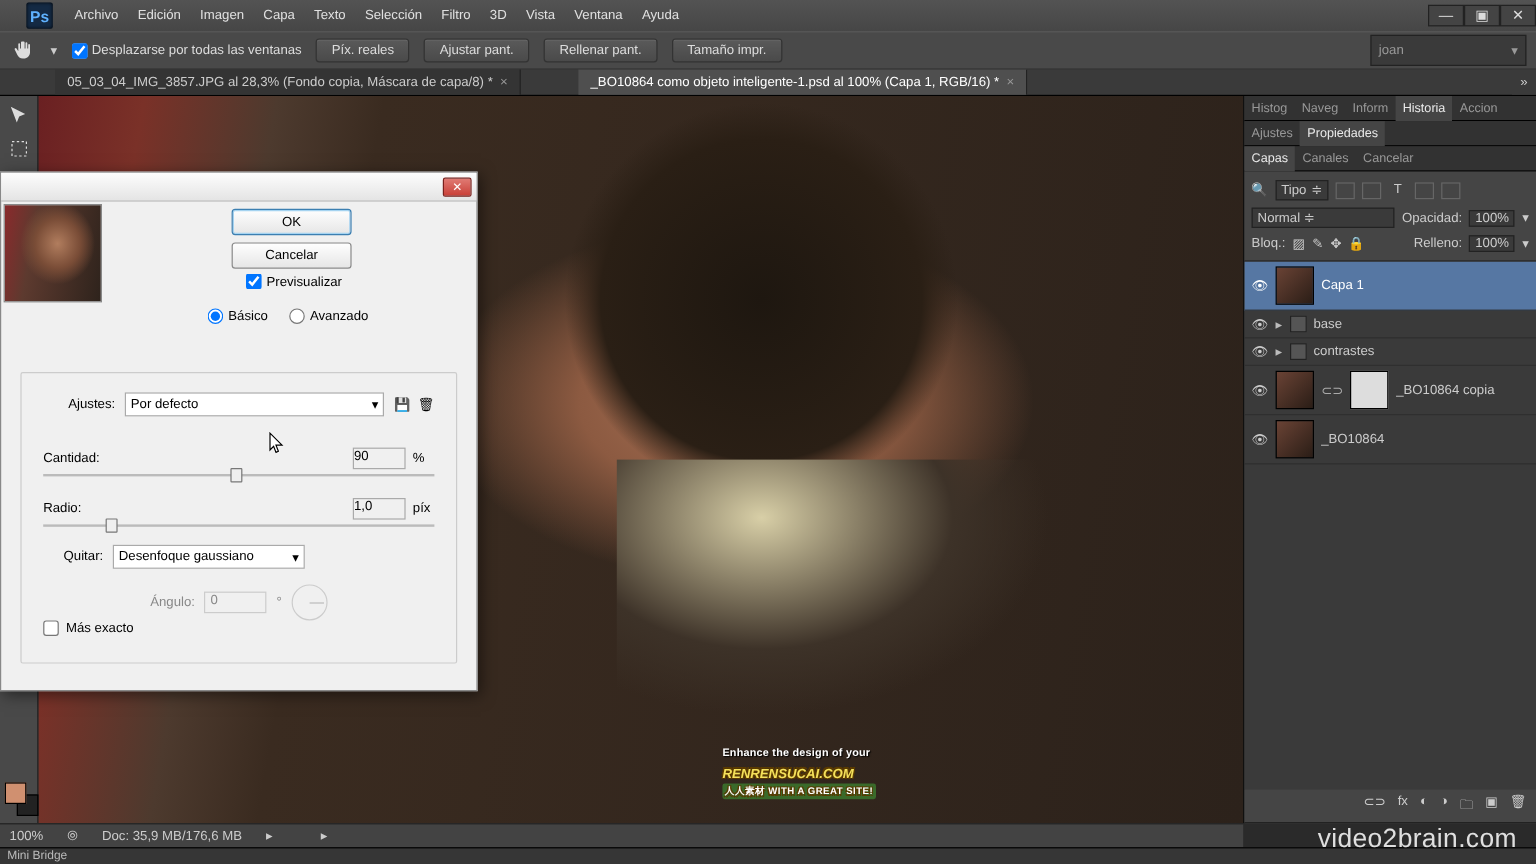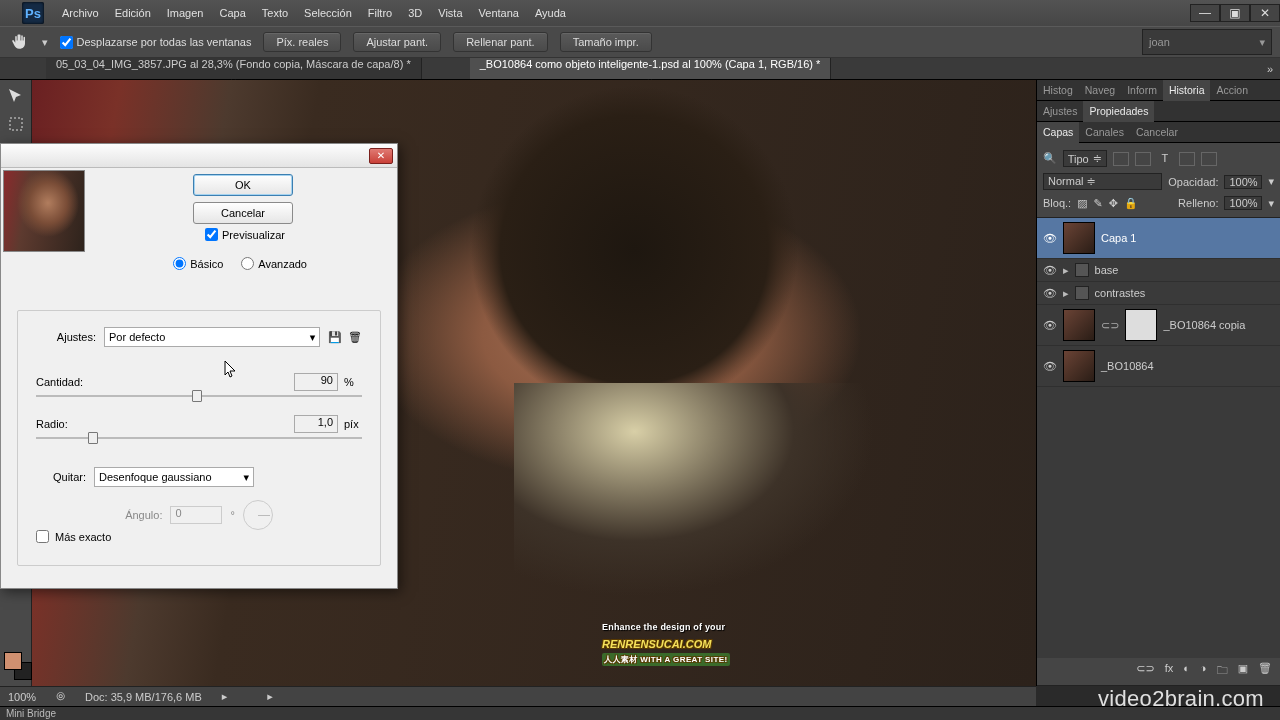--- a/index.html
+++ b/index.html
@@ -14,21 +14,21 @@
 
 
 .optionsbar { height: 32px; background: #494949; display:flex; align-items:center; padding: 0 8px; gap:12px; color:#ddd; border-top:1px solid #5a5a5a; border-bottom:1px solid #333;}
 .hand-icon { width:22px; height:22px; display:flex; align-items:center; justify-content:center; }
 .optionsbar .chk { display:flex; align-items:center; gap:4px; }
 .optbtn { background: linear-gradient(#5a5a5a,#4a4a4a); border:1px solid #333; border-radius:3px; padding:3px 12px; color:#ddd; box-shadow:0 1px 0 #666 inset; }
 .user-field { margin-left:auto; width:130px; height:20px; background:#3a3a3a; border:1px solid #222; color:#999; padding:12px 6px; display:flex; align-items:center; justify-content:space-between;}
 
 
 .tabstrip { height: 22px; background: #3a3a3a; display:flex; align-items:stretch; color:#ccc; padding-left: 46px; border-bottom:1px solid #000;}
-.tab { padding: 0 10px; display:flex; align-items:center; gap:6px; border-right:1px solid #222; background:#343434; font-size:10.5px;flex-direction:column;}
+.tab { padding: 0 10px; display:flex; align-items:center; gap:6px; border-right:1px solid #222; background:#343434; font-size:10.5px;}
 .tab.active { background:#4f4f4f; color:#fff;margin-left:48px; }
 .tab .x { color:#999; }
 .tab-expand { margin-left:auto; width:20px; display:flex; align-items:center; justify-content:center; color:#ccc; background:#3a3a3a;}
 
 
 .workspace { position:absolute; top:80px; left:0; right:0; bottom:34px; display:flex; }
 .toolstrip { width:32px; background:#494949; border-right:1px solid #222; padding-top:4px; display:flex; flex-direction:column; align-items:center; gap:4px;}
 .toolstrip .tool { width:24px; height:24px; display:flex; align-items:center; justify-content:center; color:#ddd; }
 .canvas-area { flex:1; background:#262626; position:relative; overflow:hidden; }
 .canvas-img { position:absolute; inset:0; background:
@@ -79,25 +79,25 @@
 .dlg-chk-row { position:absolute; right:112px; top:84px; display:flex; align-items:center; gap:4px;}
 .radio-row { position:absolute; right:90px; top:113px; display:flex; gap:18px; }
 .radio-row label { display:flex; align-items:center; gap:4px; }
 .fieldset { border:1px solid #ccc; border-radius:2px; margin-top:128px; padding:16px 18px 22px 18px; position:relative;}
 .fs-row { display:flex; align-items:center; gap:8px; margin-bottom:8px;}
 .fs-label { width:60px; text-align:right; }
 .fs-select { flex:1; height:20px; border:1px solid #aaa; background:#fff; padding:0 4px; display:flex; align-items:center; justify-content:space-between;}
 .fs-icons { display:flex; gap:6px; }
 .slider-row { margin: 26px 0 4px 0; display:flex; align-items:center; }
 .slider-row .lbl { width:70px; }
-.slider-row .num { width:44px; height:18px; border:1px solid #aaa; text-align:right; padding-right:4px; margin-left:auto; }
+.slider-row .num { width:44px; height:18px; border:1px solid #aaa; text-align:left; padding-right:4px; margin-left:auto; }
 .slider-row .unit { width:24px; padding-left:6px; }
 .slider-track { height:2px; background:#bbb; margin:4px 0 0 0; position:relative; }
 .slider-handle { position:absolute; top:-5px; width:10px; height:12px; background:#efefef; border:1px solid #777; border-radius:1px;}
-.quitar-row { margin-top:28px; display:flex; align-items:center; gap:8px; }
+.quitar-row { margin-top:15px; display:flex; align-items:center; gap:8px; }
 .angulo-row { margin-top:13px; display:flex; align-items:center; gap:8px; color:#888; justify-content:center;}
 .angulo-row .num { width:52px; height:18px; border:1px solid #ccc; padding:0 4px; color:#888; }
 .angulo-wheel { width:30px; height:30px; border:1px solid #ccc; border-radius:50%; position:relative; }
 .angulo-wheel::after{ content:""; position:absolute; left:50%; top:50%; width:12px; height:1px; background:#bbb;}
 .mas-row { display:flex; align-items:center; gap:6px; }
 
 .cursor-arrow { position:absolute; left:224px; top:360px; width:14px; height:18px; z-index:50;}
 .cursor-arrow svg { filter: drop-shadow(0 0 1px #fff); }
 
 .watermark1 { position:absolute; left:570px; bottom:20px; color:#f5e15a; font-weight:bold; font-style:italic; font-size:18px; text-shadow:1px 1px 0 #5a3a00,-1px -1px 0 #5a3a00,1px -1px 0 #5a3a00,-1px 1px 0 #5a3a00; font-family: Arial Black, sans-serif;}

